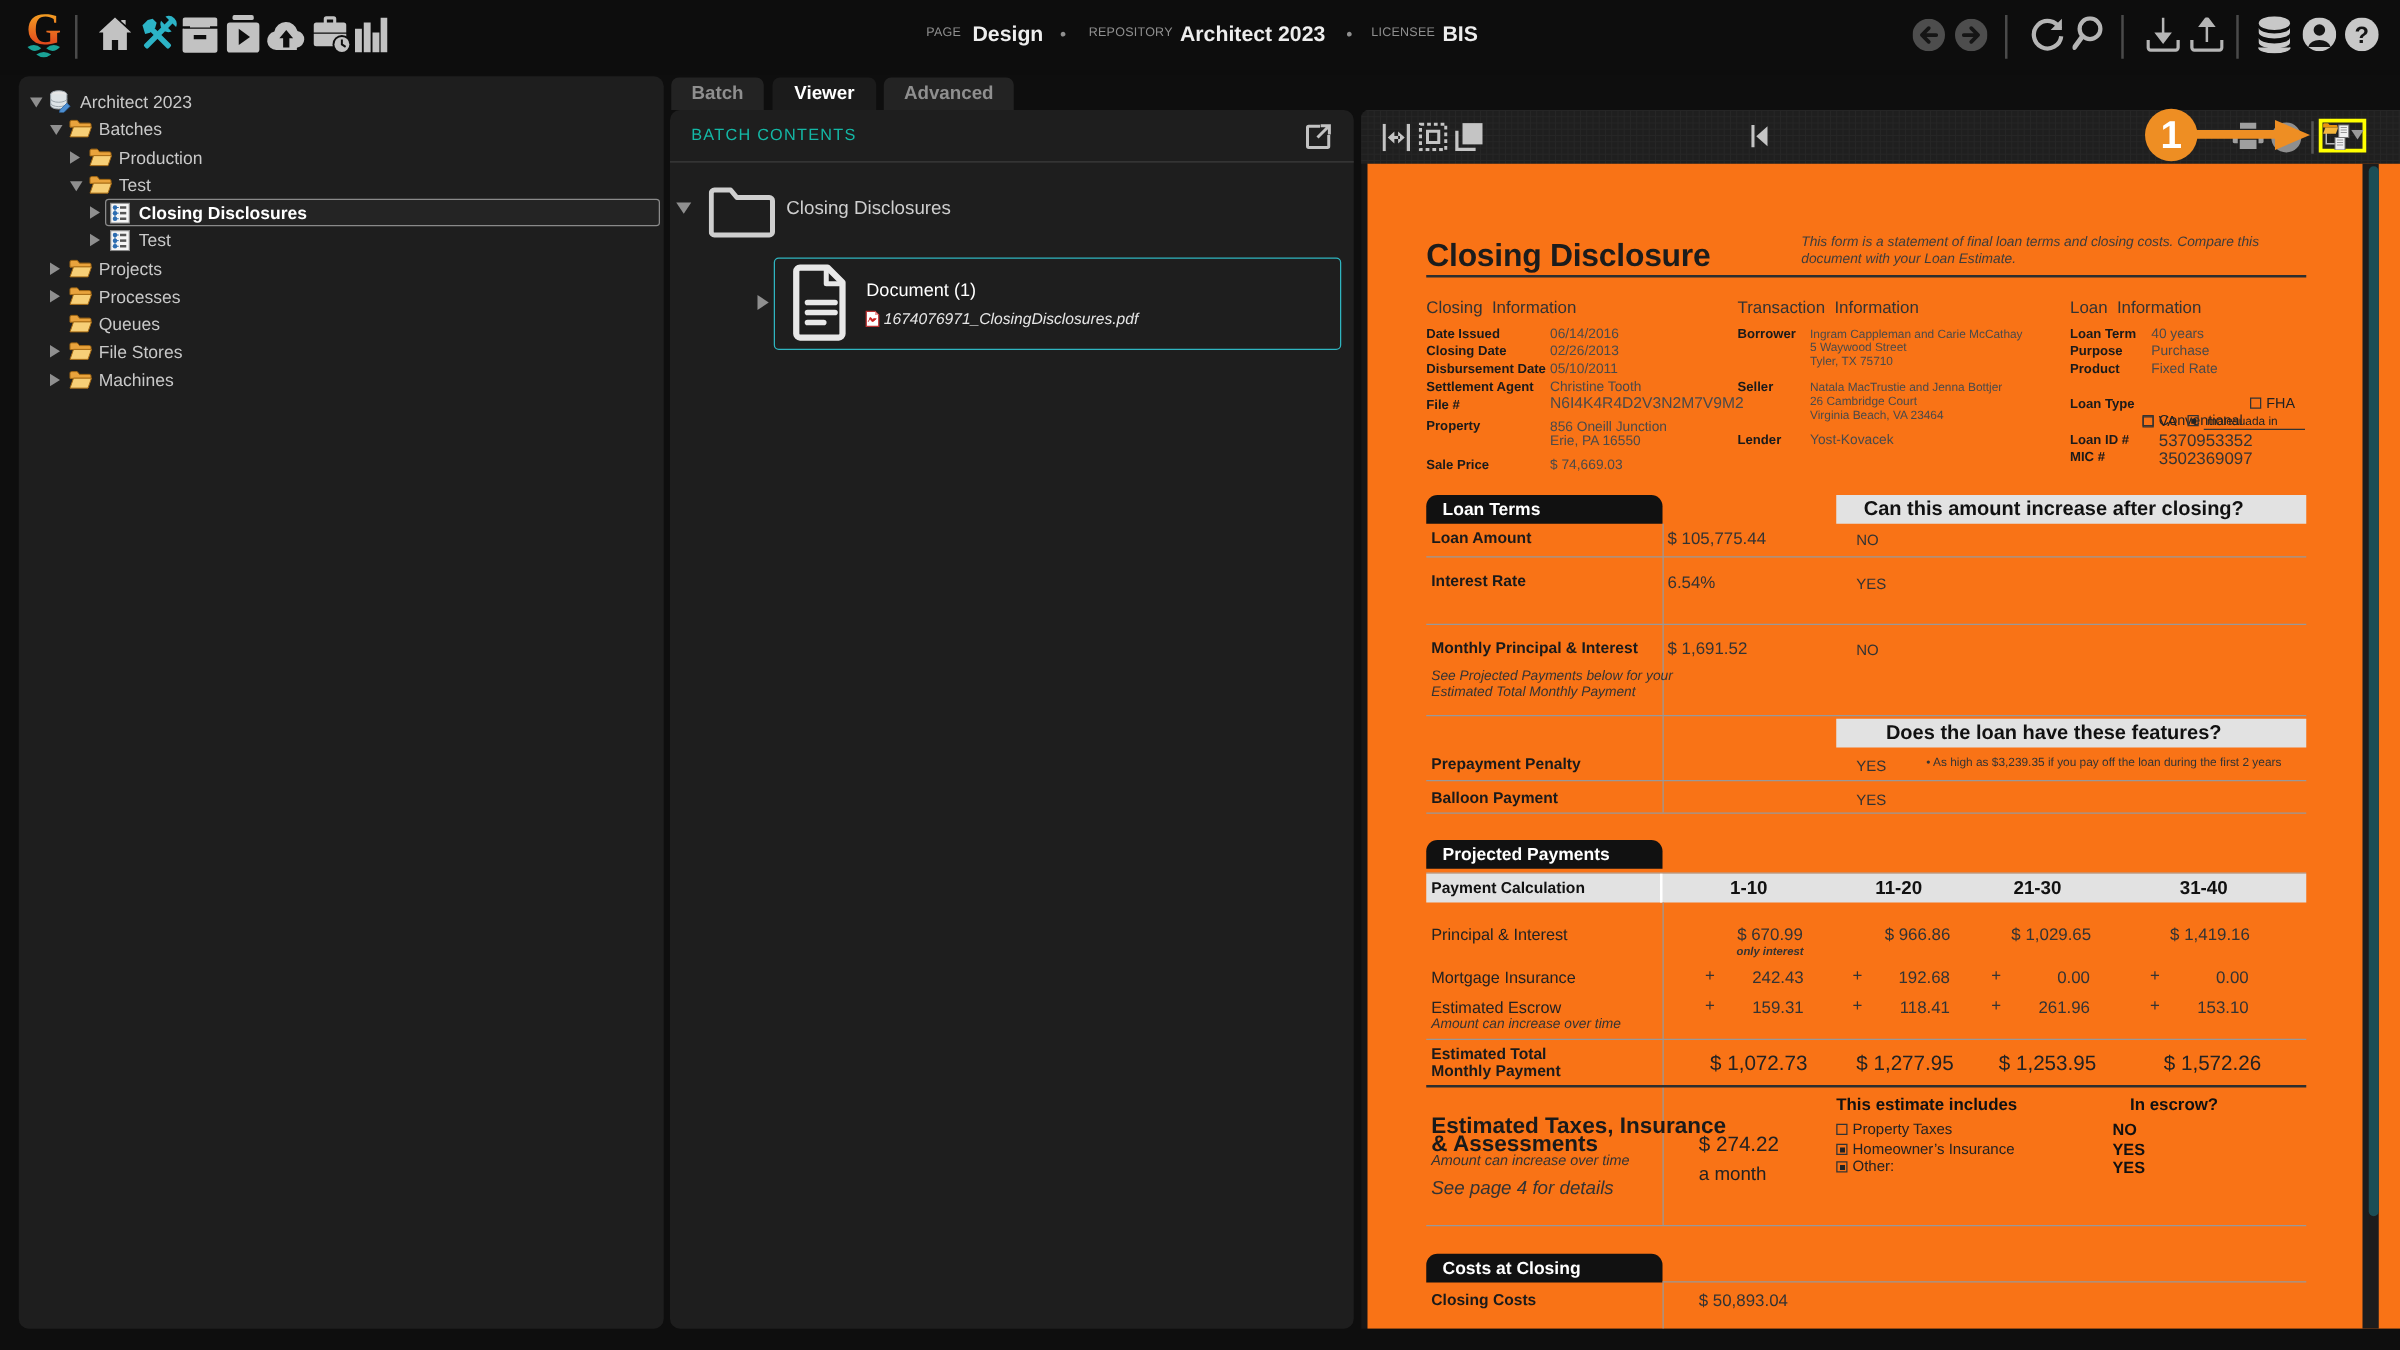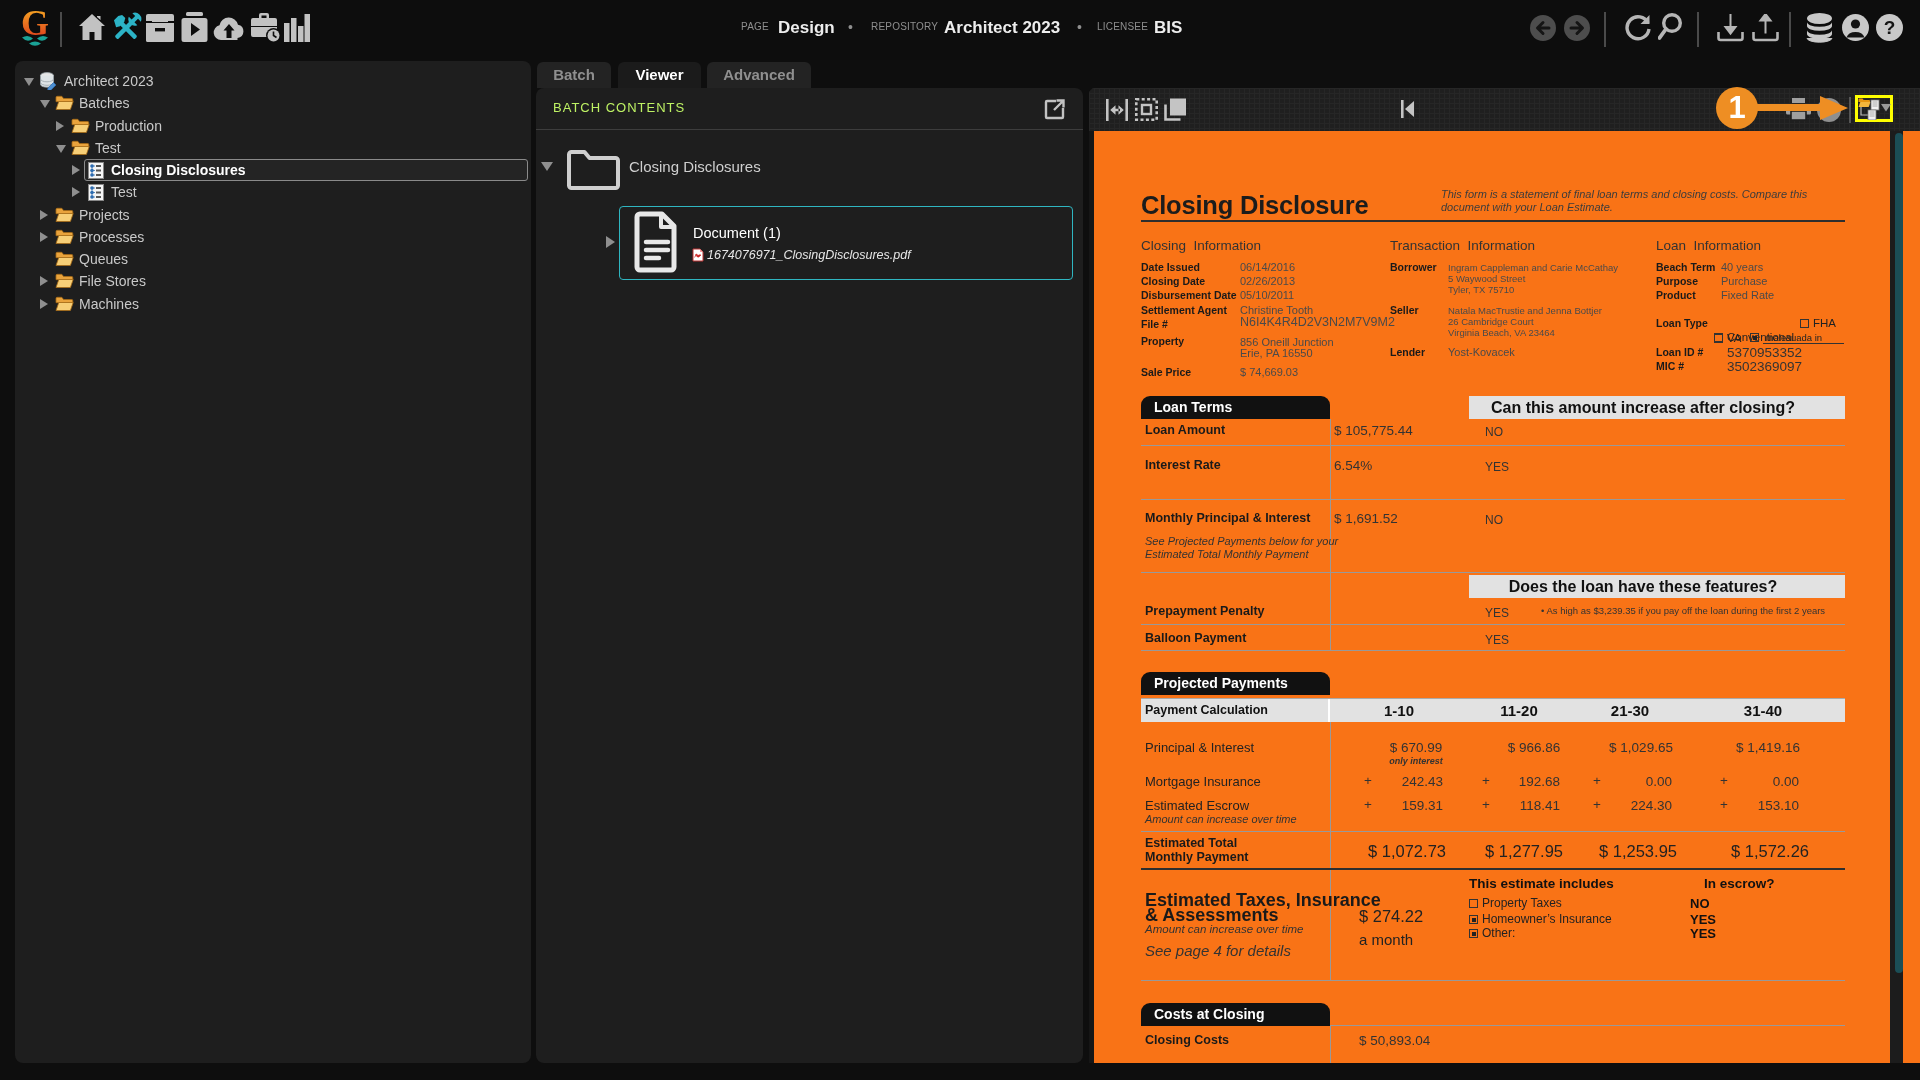--- a/index.html
+++ b/index.html
@@ -297,21 +297,21 @@
         <path d="M1 2.5 a1.2 1.2 0 0 1 1.2 -1.2 h4.6 l1.8 2.2 h8 a1.2 1.2 0 0 1 1.2 1.2 v2 h-16.8 Z" fill="#e9a33c" stroke="#a66a14" stroke-width="0.8"></path>
         <path d="M1 14.5 l2.8 -8 h14.4 l-2.8 8 Z" fill="#f7cf77" stroke="#a66a14" stroke-width="0.8"></path>
       </svg>
       <span class="abs" style="left:64px;">Machines</span>
     </div>
   </div>
   <div class="tab inactive" style="left:537px;width:74px;">Batch</div>
   <div class="tab active" style="left:618px;width:83px;">Viewer</div>
   <div class="tab inactive" style="left:707px;width:104px;">Advanced</div>
   <div id="mpanel">
-    <div class="abs" style="left:17px;top:12px;font-size:13px;letter-spacing:1px;color:#bef264;">BATCH CONTENTS</div>
+    <div class="abs" style="left:17px;top:12px;font-size:13px;letter-spacing:1px;color:#14b8a6;">BATCH CONTENTS</div>
     <svg class="abs" style="left:508px;top:11px" width="21" height="21" viewBox="0 0 21 21">
       <path d="M12 2 h-9 a1 1 0 0 0 -1 1 v15 a1 1 0 0 0 1 1 h15 a1 1 0 0 0 1 -1 v-9" stroke="#c2c2c2" stroke-width="2.4" fill="none"></path>
       <path d="M12.5 1.5 h7 v7 M19 2 l-9 9" stroke="#c2c2c2" stroke-width="2.4" fill="none"></path>
     </svg>
     <div class="abs" style="left:0;top:41px;width:547px;height:1px;background:#3d3d3d;"></div>
 
     <span class="abs tri-d" style="left:5px;top:74px;border-left-width:6px;border-right-width:6px;border-top-width:9px;"></span>
     <svg class="abs" style="left:31px;top:61px" width="53" height="42" viewBox="0 0 53 42">
       <path d="M4.5 3 h13 l5 6 h26 a2.5 2.5 0 0 1 2.5 2.5 v25 a2.5 2.5 0 0 1 -2.5 2.5 h-44 a2.5 2.5 0 0 1 -2.5 -2.5 v-31 a2.5 2.5 0 0 1 2.5 -2.5 Z" fill="none" stroke="#cfcfcf" stroke-width="4" stroke-linejoin="round"></path>
     </svg>
@@ -391,21 +391,21 @@
       <div class="lbl" style="left:47px;top:235px;">Sale Price</div>
         <div class="val" style="left:146px;top:236px;">$ 74,669.03</div>
 
       <div class="lbl" style="left:296px;top:130px;">Borrower</div>
         <div class="val" style="left:354px;top:131px;font-size:9.5px;">Ingram Cappleman and Carie McCathay<br>5 Waywood Street<br>Tyler, TX 75710</div>
       <div class="lbl" style="left:296px;top:173px;">Seller</div>
         <div class="val" style="left:354px;top:174px;font-size:9.5px;">Natala MacTrustie and Jenna Bottjer<br>26 Cambridge Court<br>Virginia Beach, VA 23464</div>
       <div class="lbl" style="left:296px;top:215px;">Lender</div>
         <div class="val" style="left:354px;top:216px;">Yost-Kovacek</div>
 
-      <div class="lbl" style="left:562px;top:130px;">Beach Term</div>
+      <div class="lbl" style="left:562px;top:130px;">Loan Term</div>
         <div class="val" style="left:627px;top:131px;">40 years</div>
       <div class="lbl" style="left:562px;top:144px;">Purpose</div>
         <div class="val" style="left:627px;top:145px;">Purchase</div>
       <div class="lbl" style="left:562px;top:158px;">Product</div>
         <div class="val" style="left:627px;top:159px;">Fixed Rate</div>
       <div class="lbl" style="left:562px;top:186px;">Loan Type</div>
       <div class="abs" style="left:620px;top:200px;font-size:11.5px;color:#222;"><span class="cb"></span>Conventional</div>
       <div class="abs" style="left:706px;top:186px;font-size:11.5px;color:#222;"><span class="cb"></span>FHA</div>
       <div class="abs" style="left:620px;top:201px;font-size:11.5px;color:#222;"><span class="cb"></span>VA</div>
       <div class="abs" style="left:656px;top:201px;font-size:9.5px;color:#222;"><span class="cb cbk"></span><span style="border-bottom:1px solid #333;padding-right:22px;">&nbsp;malesuada in</span></div>
@@ -463,21 +463,21 @@
       <div class="abs" style="left:478px;top:643px;width:100px;text-align:right;font-size:13.5px;color:#333;">0.00</div>
       <div class="abs" style="left:626px;top:642px;font-size:13.5px;color:#333;">+</div>
       <div class="abs" style="left:605px;top:643px;width:100px;text-align:right;font-size:13.5px;color:#333;">0.00</div>
       <div class="abs" style="left:51px;top:667px;font-size:13px;color:#222;">Estimated Escrow</div>
       <div class="abs" style="left:51px;top:682px;font-size:11px;font-style:italic;color:#333;">Amount can increase over time</div>
       <div class="abs" style="left:270px;top:666px;font-size:13.5px;color:#333;">+</div>
       <div class="abs" style="left:249px;top:667px;width:100px;text-align:right;font-size:13.5px;color:#333;">159.31</div>
       <div class="abs" style="left:388px;top:666px;font-size:13.5px;color:#333;">+</div>
       <div class="abs" style="left:366px;top:667px;width:100px;text-align:right;font-size:13.5px;color:#333;">118.41</div>
       <div class="abs" style="left:499px;top:666px;font-size:13.5px;color:#333;">+</div>
-      <div class="abs" style="left:478px;top:667px;width:100px;text-align:right;font-size:13.5px;color:#333;">224.30</div>
+      <div class="abs" style="left:478px;top:667px;width:100px;text-align:right;font-size:13.5px;color:#333;">261.96</div>
       <div class="abs" style="left:626px;top:666px;font-size:13.5px;color:#333;">+</div>
       <div class="abs" style="left:605px;top:667px;width:100px;text-align:right;font-size:13.5px;color:#333;">153.10</div>
       <div class="dline" style="left:47px;top:700px;width:704px;"></div>
       <div class="lbl" style="left:51px;top:705px;font-size:12.5px;line-height:14px;">Estimated Total<br>Monthly Payment</div>
       <div class="abs" style="left:258px;top:711px;width:110px;text-align:center;font-size:16.5px;color:#222;">$ 1,072.73</div>
       <div class="abs" style="left:375px;top:711px;width:110px;text-align:center;font-size:16.5px;color:#222;">$ 1,277.95</div>
       <div class="abs" style="left:489px;top:711px;width:110px;text-align:center;font-size:16.5px;color:#222;">$ 1,253.95</div>
       <div class="abs" style="left:621px;top:711px;width:110px;text-align:center;font-size:16.5px;color:#222;">$ 1,572.26</div>
       <div class="abs" style="left:47px;top:737px;width:704px;height:2px;background:#2e2e2e;"></div>
       <div class="lbl" style="left:51px;top:762px;font-size:18px;line-height:15px;">Estimated Taxes, Insurance<br>&amp; Assessments</div>

